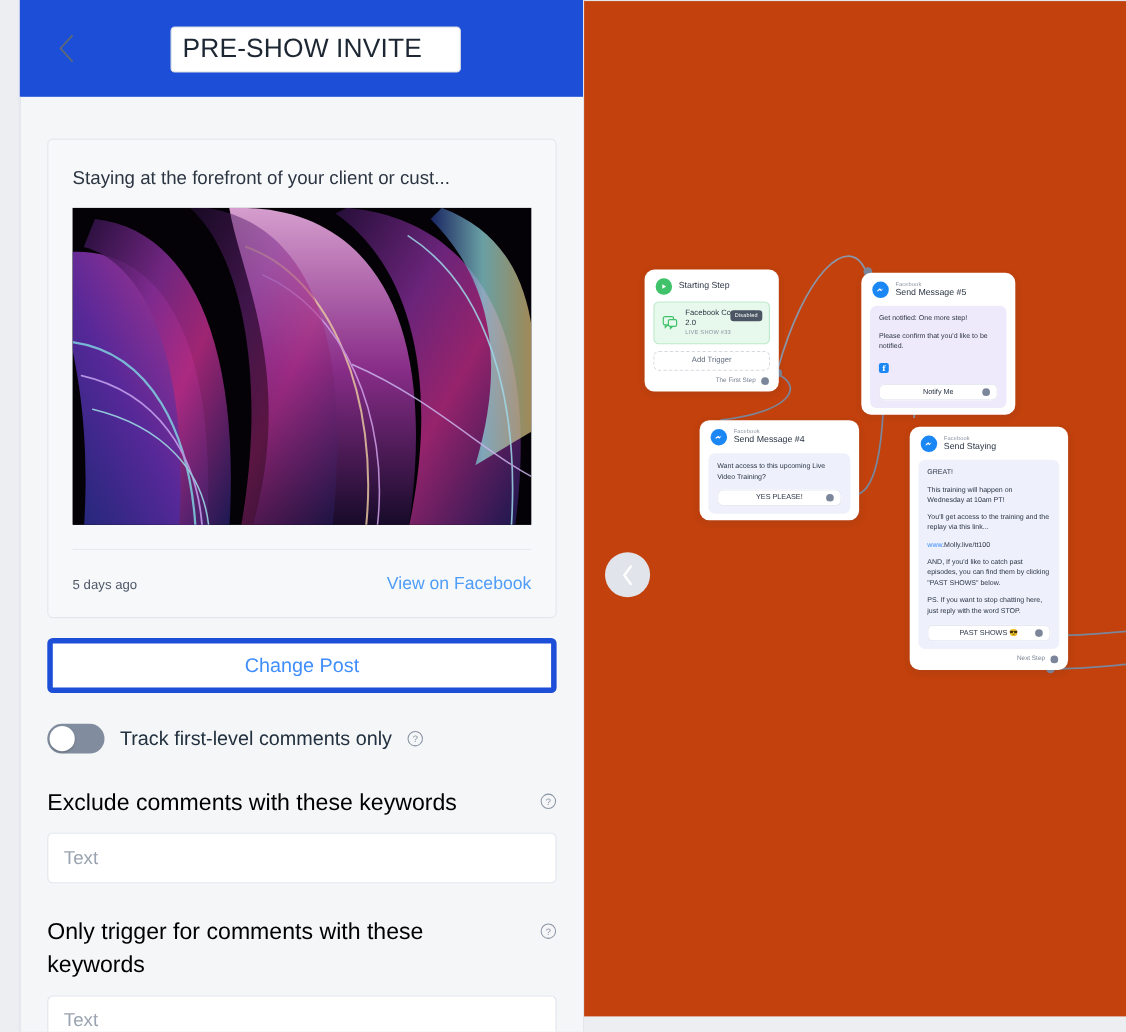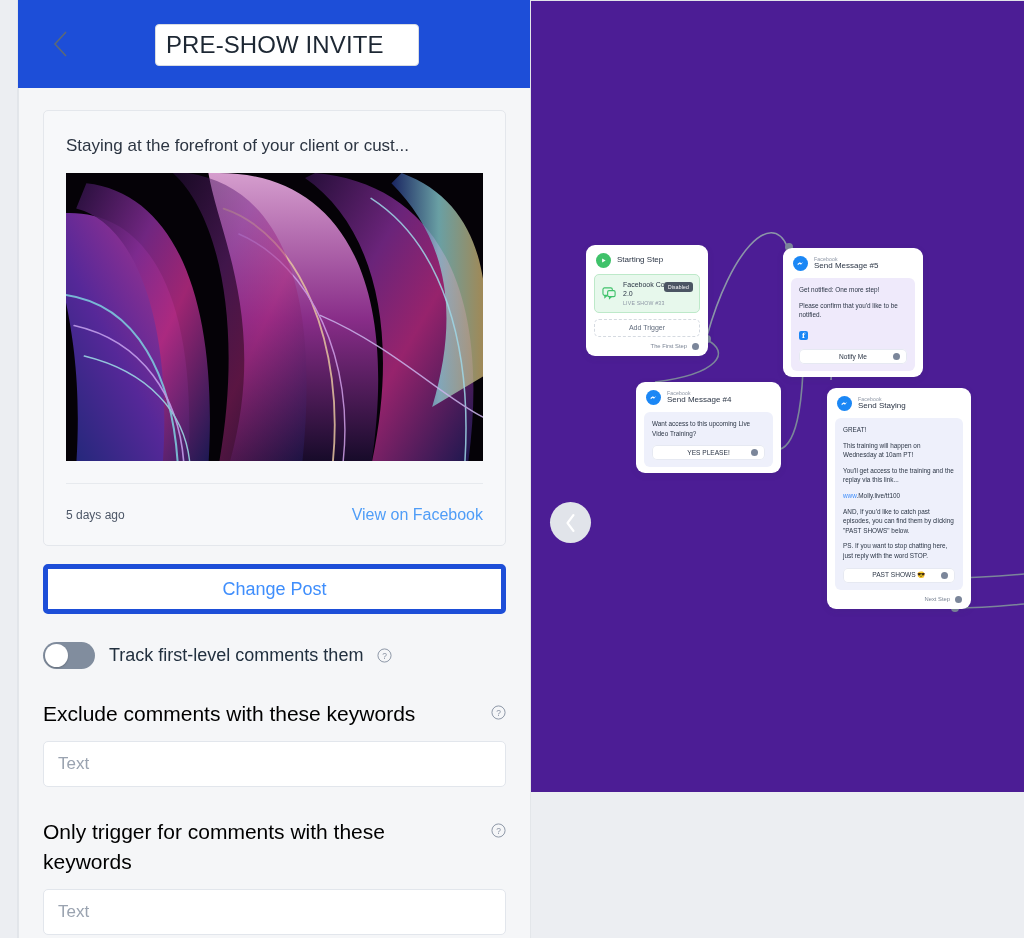--- a/index.html
+++ b/index.html
@@ -48,21 +48,21 @@
     font-size: 24px; font-weight: 400;
     color: #1d2733;
     letter-spacing: .1px;
     padding: 0 10px;
     text-align: left;
     outline: none;
   }
 
   .panel-body {
     flex: 1 1 auto; overflow: hidden; position: relative;
-    padding: 0 24px;
+    padding: 16px 24px;
     border-left: 1px solid #e3e6ea;
     margin-left: 0;
   }
   .panel-inner { padding-top: 10px; }
 
   
   .post-card {
     margin-top: 12px;
     border: 1px solid #e4e7ec;
     border-radius: 5px;
@@ -155,22 +155,22 @@
     font-size: 17px;
     font-family: "Liberation Sans", sans-serif;
     color: #2c3542;
     outline: none;
   }
   .text-input::placeholder { color: #9aa3b0; }
 
   
   .canvas {
     position: absolute; left: 531px; top: 0;
-    width: 493px; height: 792px;
-    background: #4c1d95;
+    width: 493px; height: 924px;
+    background: #c2410c;
     overflow: hidden;
   }
   .canvas-top-line {
     position: absolute; left: 0; top: 0; width: 100%; height: 1px;
     background: #e1e4e9;
   }
   .collapse-btn {
     position: absolute; left: 19px; top: 502px;
     width: 41px; height: 41px; border-radius: 50%;
     background: #e1e4ea;
@@ -342,21 +342,21 @@
             <span class="post-link">View on Facebook</span>
           </div>
         </div>
 
         <button class="change-post">Change Post</button>
 
         <div class="toggle-row">
           <div class="switch">
             <div class="knob"></div>
           </div>
-          <span class="toggle-label">Track first-level comments them</span>
+          <span class="toggle-label">Track first-level comments only</span>
           <svg class="help-icon" viewBox="0 0 16 16">
             <circle cx="8" cy="8" r="7" fill="none" stroke="#8892a2" stroke-width="1"></circle>
             <text x="8" y="11.6" text-anchor="middle" font-size="9" fill="#8892a2" font-family="Liberation Sans, sans-serif">?</text>
           </svg>
         </div>
 
         <div class="field-group">
           <div class="field-label-row">
             <span class="field-label">Exclude comments with these keywords</span>
             <svg class="help-icon" viewBox="0 0 16 16">

